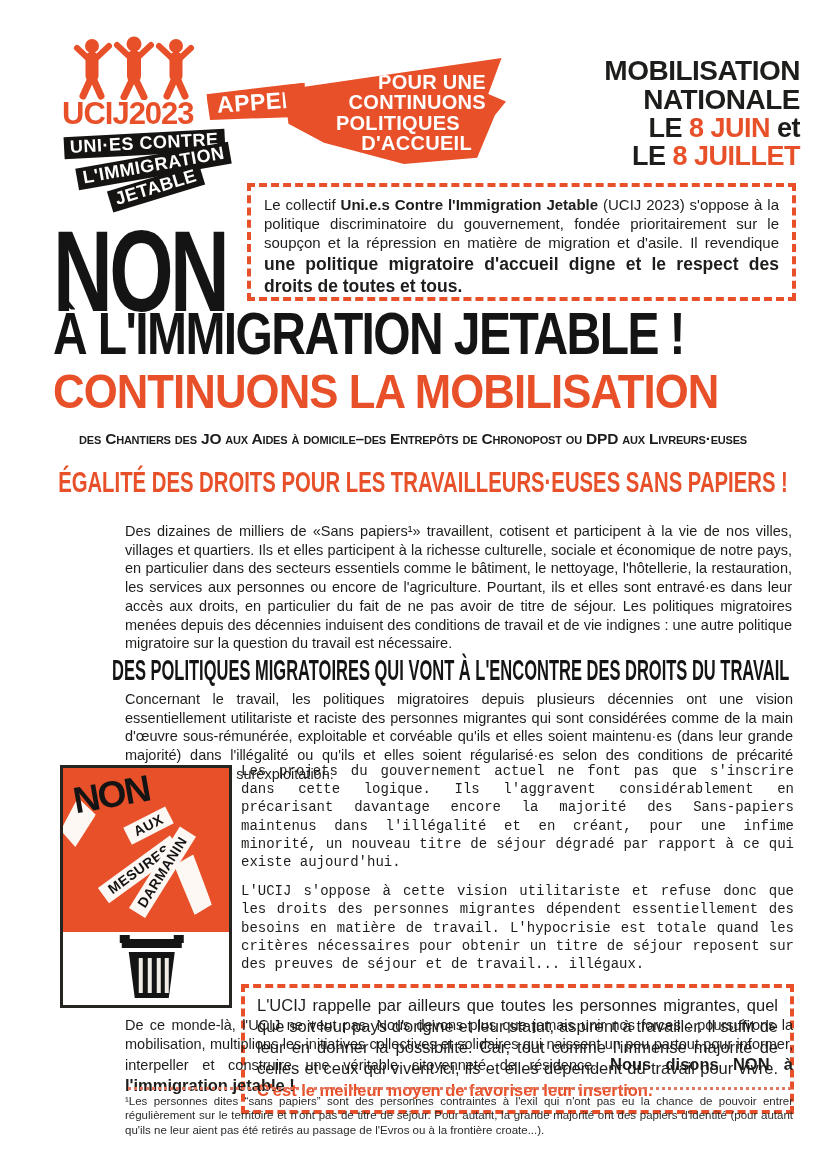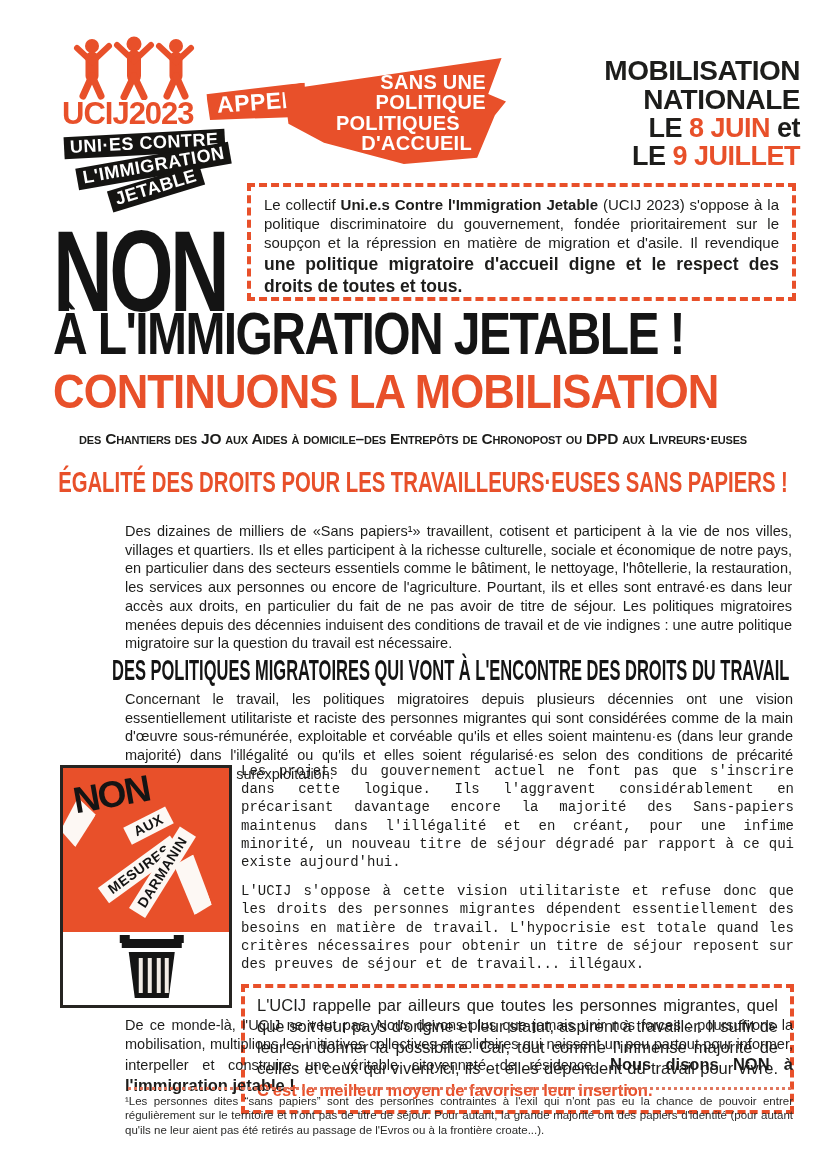--- a/index.html
+++ b/index.html
@@ -116,30 +116,30 @@
       </g>
     </svg>
   </div>
   <div class="abs ucij-title" style="left:62px;top:96px;">UCIJ2023</div>
   <div class="abs logo-strip" style="left:64px;top:133px;transform:rotate(-3deg);">UNI·ES CONTRE</div>
   <div class="abs logo-strip" style="left:76px;top:155px;transform:rotate(-10deg);">L'IMMIGRATION</div>
   <div class="abs logo-strip" style="left:108px;top:177px;transform:rotate(-17deg);">JETABLE</div>
 
   <div class="abs banner-tag" style="left:207px;top:86px;">APPEL</div>
   <div class="abs banner-flag" style="left:284px;top:58px;width:222px;height:106px;">
-    <div>SANS UNE POLITIQUE</div>
+    <div>POUR UNE CONTINUONS</div>
     <div style="padding-right:26px;">POLITIQUES</div>
     <div style="padding-right:14px;">D'ACCUEIL</div>
   </div>
 
   <div class="abs mob" style="left:520px;top:56px;width:280px;">
     <div class="ln12">MOBILISATION</div>
     <div class="ln12">NATIONALE</div>
     <div class="ln34"><span>LE </span><span class="date">8 JUIN</span><span> et</span></div>
-    <div class="ln34"><span>LE </span><span class="date">9 JUILLET</span></div>
+    <div class="ln34"><span>LE </span><span class="date">8 JUILLET</span></div>
   </div>
 
   <div class="abs dashedbox" style="left:247px;top:183px;width:549px;height:118px;">
     <div class="introtext"><span>Le collectif </span><span class="intro-name">Uni.e.s Contre l'Immigration Jetable</span><span> (UCIJ 2023) s'oppose à la politique discriminatoire du gouvernement, fondée prioritairement sur le soupçon et la répression en matière de migration et d'asile. Il revendique </span><span class="intro-bold">une politique migratoire d'accueil digne et le respect des droits de toutes et tous.</span></div>
   </div>
 
   <div class="abs" style="left:53px;top:224px;">
     <span class="sx non-word" style="transform:scaleX(.72);">NON</span>
   </div>
   <div class="abs" style="left:53px;top:299px;">

